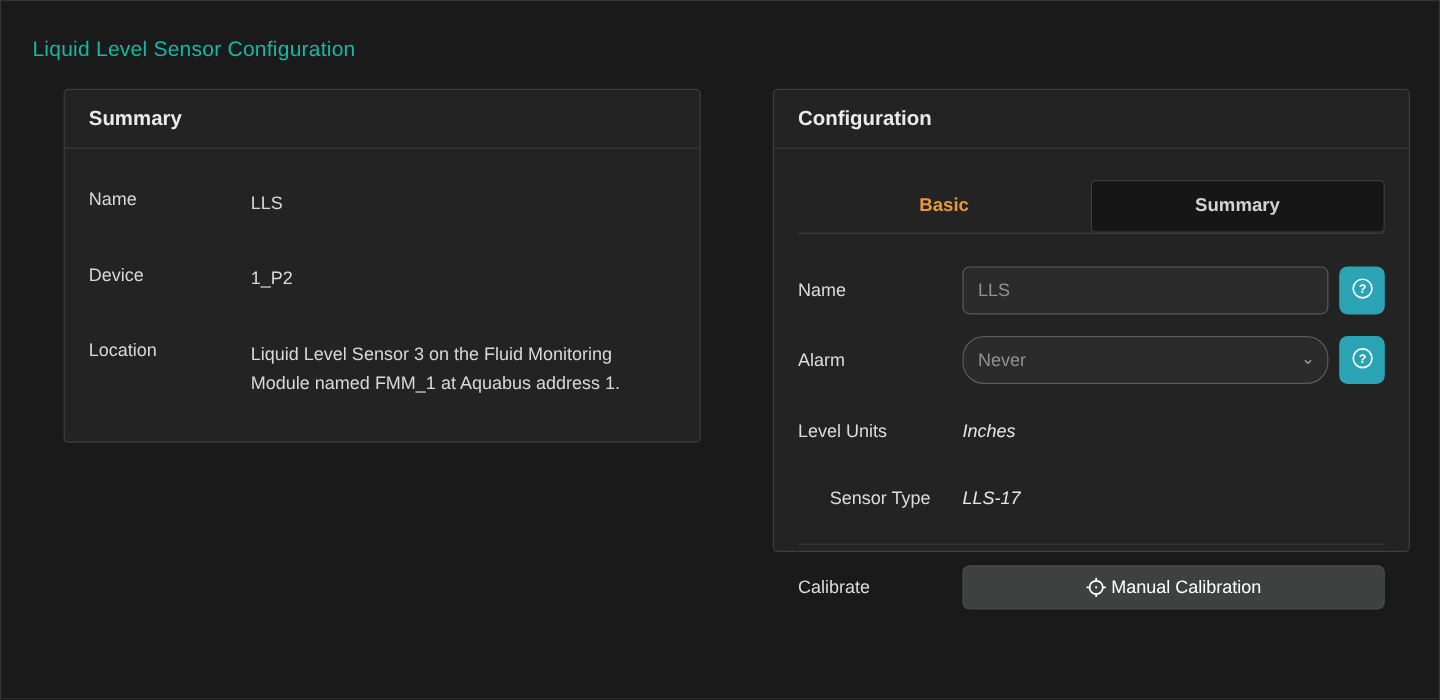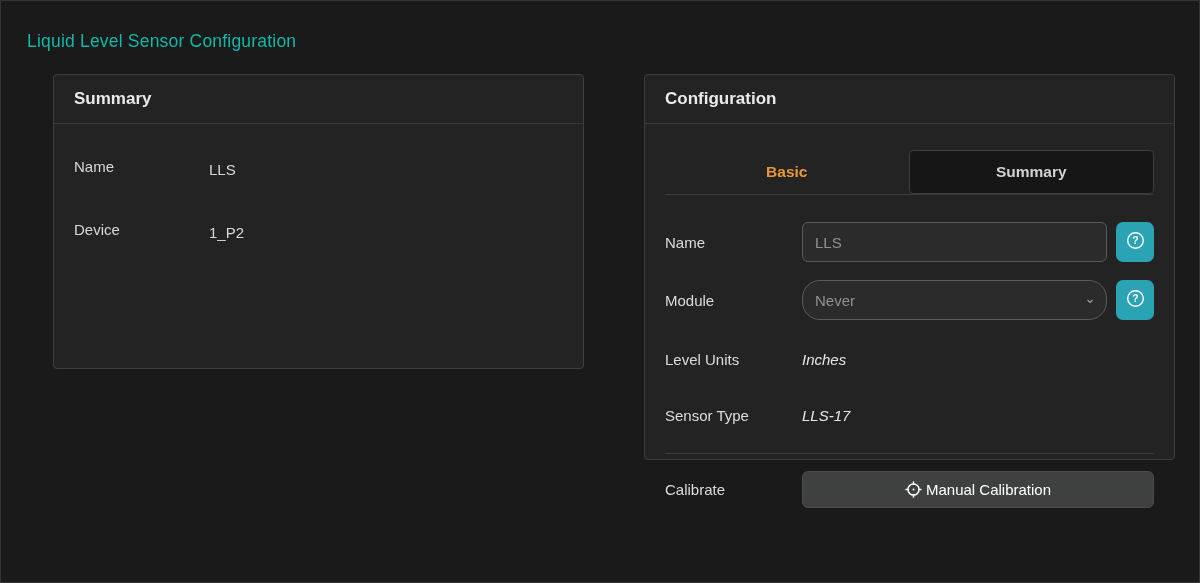--- a/index.html
+++ b/index.html
@@ -73,21 +73,21 @@
     border-radius:4px;
   }
 
   .frow { display:flex; align-items:center; font-size:15px; }
   .frow .flab { width:137px; flex-shrink:0; color:#dcdcdc; }
   .fctl { display:flex; flex:1; gap:9px; align-items:center; }
 
   .row-name  { margin-bottom:18px; }
   .row-alarm { margin-bottom:31px; }
   .row-units { margin-bottom:39px; }
-  .row-type  { margin-bottom:29px; }
+  .row-type  { margin-bottom:29px;text-align:center; }
 
   .text-input {
     flex:1; height:40px;
     background:#2b2b2b;
     border:1px solid #5a5a5a;
     border-radius:6px;
     color:#919191;
     font-size:15px;
     padding:0 12px;
     font-family:inherit;
@@ -159,20 +159,24 @@
         <div class="srow">
           <div class="lab">Name</div>
           <div class="val">LLS</div>
         </div>
 
         <div class="srow">
           <div class="lab">Device</div>
           <div class="val">1_P2</div>
         </div>
 
+        <div class="srow">
+          <div class="lab">Location</div>
+          <div class="val">Liquid Level Sensor 3 on the Fluid Monitoring Module named FMM_1 at Aquabus address 1.</div>
+        </div>
 
       </div>
     </div>
 
     <div class="card card-config">
       <div class="card-header">Configuration</div>
       <div class="card-body">
 
         <div class="tabs">
           <div class="tab active">Basic</div>
@@ -188,21 +192,21 @@
                 <svg width="19" height="19" viewBox="0 0 19 19">
                   <circle cx="9.5" cy="9.5" r="7.8" fill="none" stroke="#ffffff" stroke-width="1.4"></circle>
                   <text x="9.5" y="13.2" text-anchor="middle" font-size="10.5" font-weight="bold" fill="#ffffff" font-family="Liberation Sans, sans-serif">?</text>
                 </svg>
               </span>
             </button>
           </div>
         </div>
 
         <div class="frow row-alarm">
-          <div class="flab">Module</div>
+          <div class="flab">Alarm</div>
           <div class="fctl">
             <div class="select-wrap">
               <select>
                 <option>Never</option>
               </select>
               <span class="chev">⌄</span>
             </div>
             <button class="help-btn">
               <span>
                 <svg width="19" height="19" viewBox="0 0 19 19">

